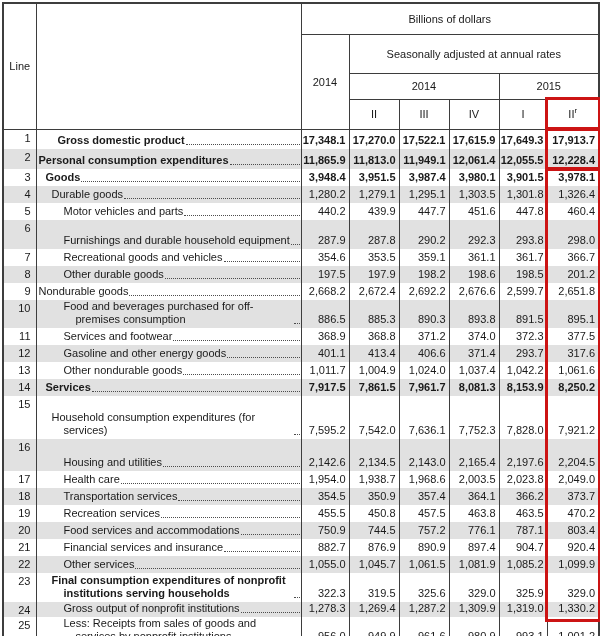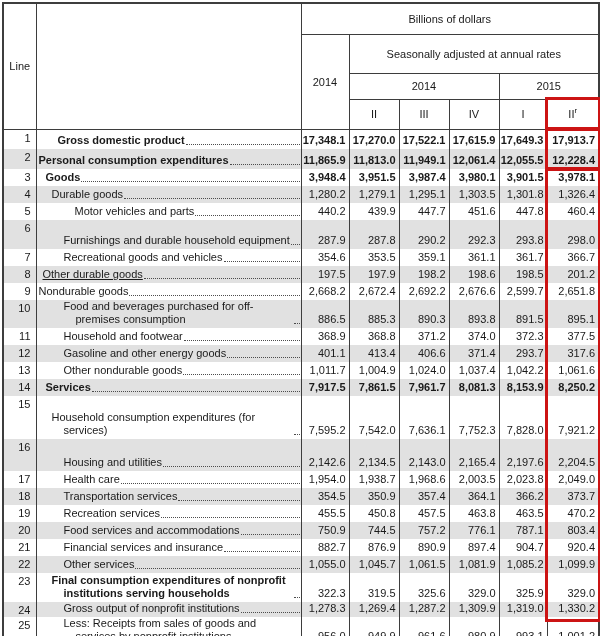--- a/index.html
+++ b/index.html
@@ -158,21 +158,21 @@
           <td class="numcell">1,279.1</td>
           <td class="numcell">1,295.1</td>
           <td class="numcell">1,303.5</td>
           <td class="numcell">1,301.8</td>
           <td class="numcell hlcol">1,326.4</td>
         </tr>
         <tr style="height: 17px;">
           <td class="linecell">5</td>
           <td class="desccell">
             <div class="desc-flex">
-              <span class="lbl" style="padding-left: 50px; text-indent: -12px;">Motor vehicles and parts</span>
+              <span class="lbl" style="padding-left: 39px; text-indent: -12px;">Motor vehicles and parts</span>
               <span class="dots"></span>
             </div>
           </td>
           <td class="numcell">440.2</td>
           <td class="numcell">439.9</td>
           <td class="numcell">447.7</td>
           <td class="numcell">451.6</td>
           <td class="numcell">447.8</td>
           <td class="numcell hlcol">460.4</td>
         </tr>
@@ -203,21 +203,21 @@
           <td class="numcell">353.5</td>
           <td class="numcell">359.1</td>
           <td class="numcell">361.1</td>
           <td class="numcell">361.7</td>
           <td class="numcell hlcol">366.7</td>
         </tr>
         <tr class="shaded" style="height: 17px;">
           <td class="linecell">8</td>
           <td class="desccell">
             <div class="desc-flex">
-              <span class="lbl" style="padding-left: 18px; text-indent: -12px; text-decoration: underline;">Other durable goods</span>
+              <span class="lbl" style="padding-left: 39px; text-indent: -12px;">Other durable goods</span>
               <span class="dots"></span>
             </div>
           </td>
           <td class="numcell">197.5</td>
           <td class="numcell">197.9</td>
           <td class="numcell">198.2</td>
           <td class="numcell">198.6</td>
           <td class="numcell">198.5</td>
           <td class="numcell hlcol">201.2</td>
         </tr>
@@ -248,21 +248,21 @@
           <td class="numcell">885.3</td>
           <td class="numcell">890.3</td>
           <td class="numcell">893.8</td>
           <td class="numcell">891.5</td>
           <td class="numcell hlcol">895.1</td>
         </tr>
         <tr style="height: 17px;">
           <td class="linecell">11</td>
           <td class="desccell">
             <div class="desc-flex">
-              <span class="lbl" style="padding-left: 39px; text-indent: -12px;">Household and footwear</span>
+              <span class="lbl" style="padding-left: 39px; text-indent: -12px;">Services and footwear</span>
               <span class="dots"></span>
             </div>
           </td>
           <td class="numcell">368.9</td>
           <td class="numcell">368.8</td>
           <td class="numcell">371.2</td>
           <td class="numcell">374.0</td>
           <td class="numcell">372.3</td>
           <td class="numcell hlcol">377.5</td>
         </tr>

